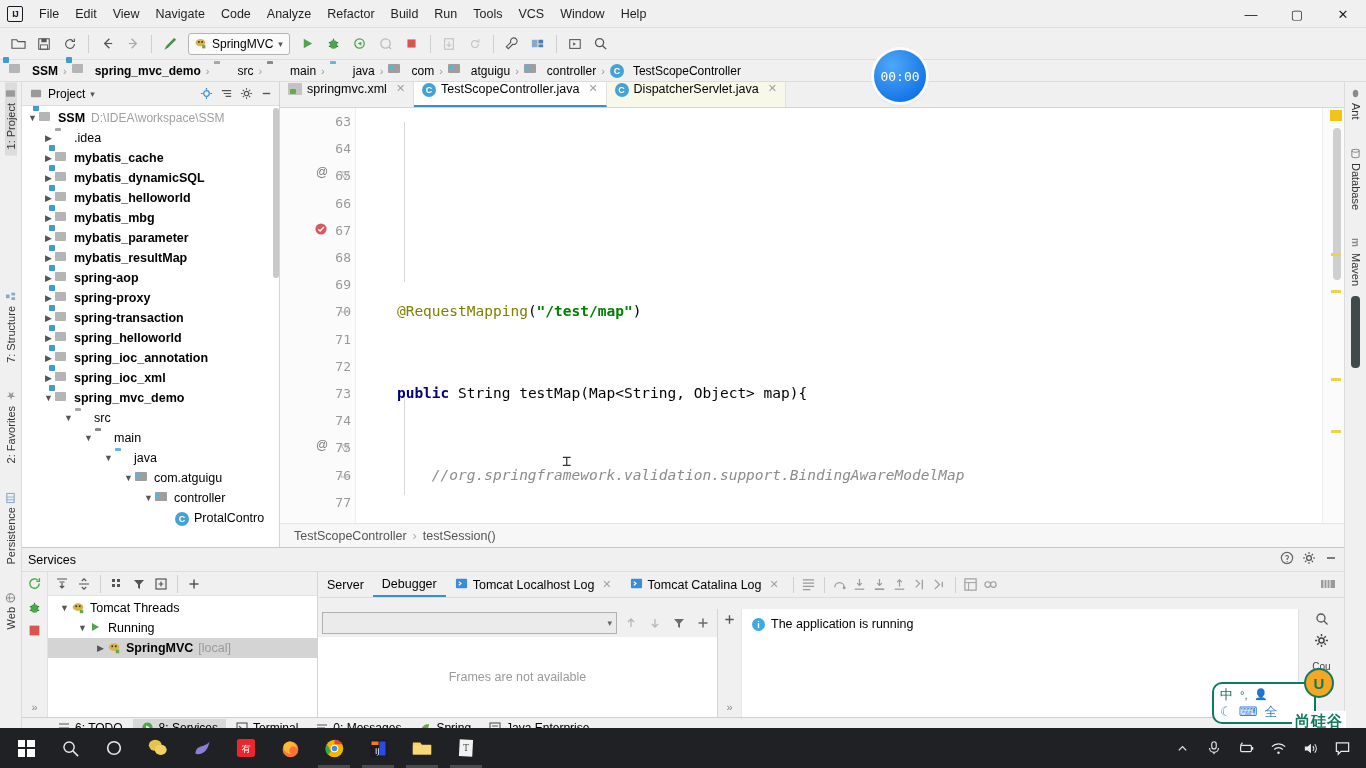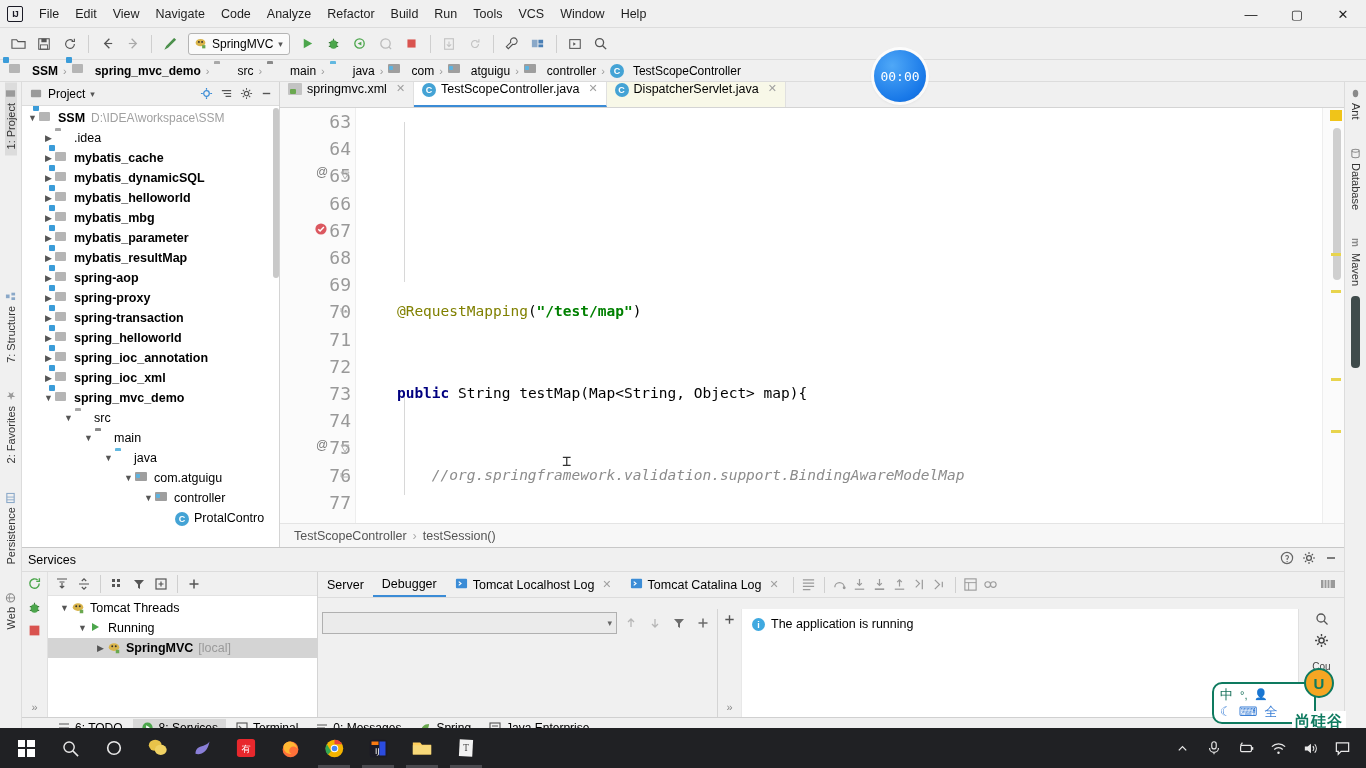--- a/index.html
+++ b/index.html
@@ -126,21 +126,21 @@
   .tab.active { background:#fff;border-bottom:2px solid #3b8cd6; }
   .tab.dirty { background:#f8f8e8; }
   .tab .x { color:#a0a0a0;font-size:11px;margin-left:4px; }
   .tab-ico { width:14px;height:14px;display:flex;align-items:center;justify-content:center; }
   .xml-ico { width:14px;height:12px;background:#c3c3c3;border-radius:1px;position:relative; }
   .xml-ico:after { content:"";position:absolute;left:2px;bottom:1px;width:6px;height:5px;background:#6aa84f;border-radius:1px; }
 
   .code-wrap { flex:1;display:flex;overflow:hidden;position:relative;background:#fff; }
   .gutter { width:76px;background:#fbfbfb;border-right:1px solid #eee;flex:0 0 76px;position:relative; }
   .gline { height:27.2px;display:flex;align-items:center;justify-content:flex-end;
-           padding-right:4px;color:#999;font-size:18px;font-family:"DejaVu Sans Mono",monospace; }
+           padding-right:4px;color:#999;font-size:13px;font-family:"DejaVu Sans Mono",monospace; }
   .gmark { position:absolute;font-size:12px; }
   .code {
     flex:1;position:relative;font-family:"DejaVu Sans Mono",monospace;font-size:14.5px;
     line-height:27.2px;white-space:pre;overflow:hidden;padding-left:6px;color:#000;
   }
   .cline { height:27.2px;position:relative; }
   .kw { color:#000080;font-weight:bold; }
   .str { color:#008000;font-weight:bold; }
   .ann { color:#808000; }
   .cmt { color:#8c8c8c;font-style:italic; }
@@ -958,20 +958,21 @@
                     <svg width="14" height="14" viewBox="0 0 14 14">
                         <path d="M2 3h10l-4 4.5V12l-2-1.2V7.5z" fill="#555"></path>
                       </svg>
                     </span>
                   <span class="dbg-ico" style="opacity:.85">
                     <svg width="14" height="14" viewBox="0 0 14 14">
                         <path d="M7 2.5v9M2.5 7h9" stroke="#555" stroke-width="1.5"></path>
                       </svg>
                     </span>
                 </div>
+                <div class="frames-empty">Frames are not available</div>
               </div>
 
               <div class="vars-pane">
                 <div class="vars-body">
                   <div class="vars-gut">
                     <span>
                       <svg width="13" height="13" viewBox="0 0 14 14">
                           <path d="M7 2.5v9M2.5 7h9" stroke="#555" stroke-width="1.5"></path>
                         </svg></span>
                     <span style="margin-top:auto;margin-bottom:4px;color:#888;font-size:11px">»</span>

